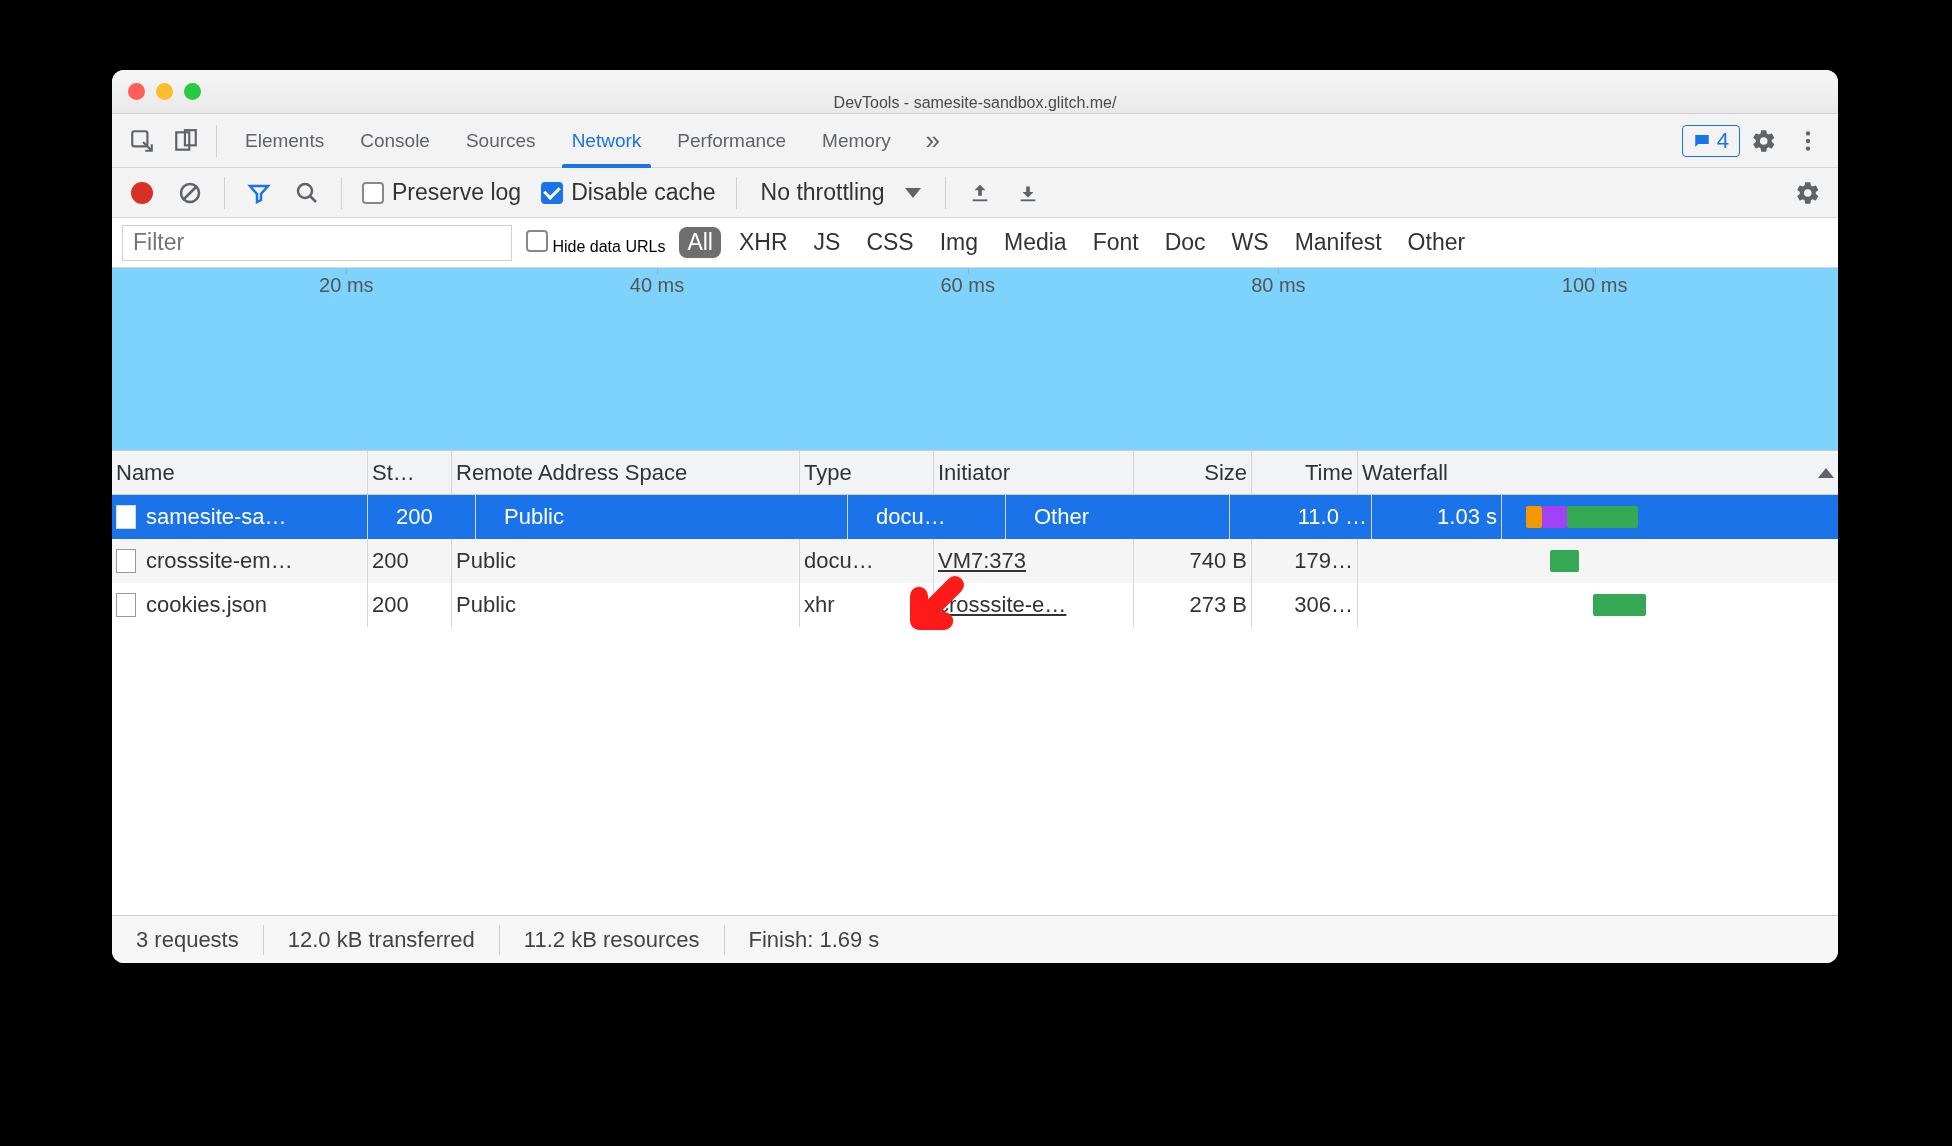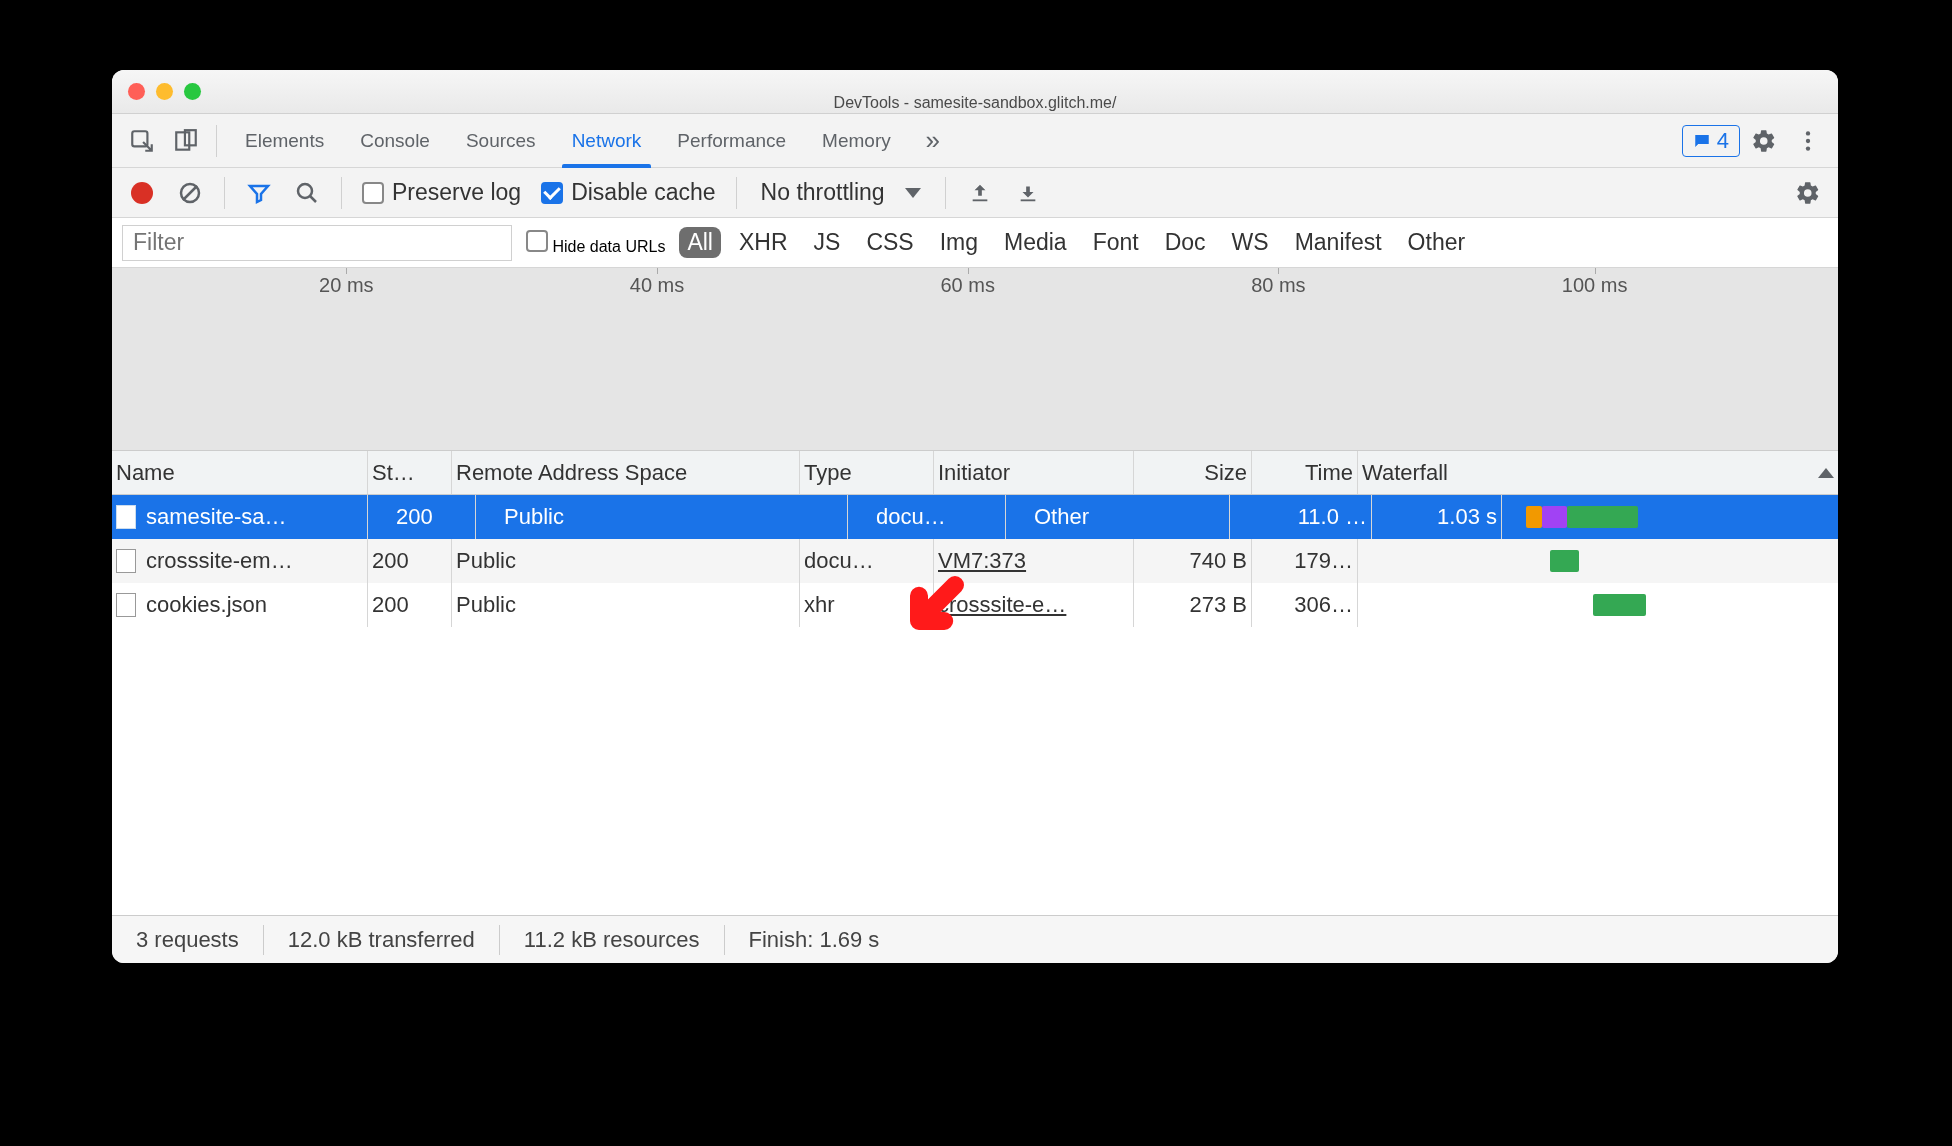--- a/index.html
+++ b/index.html
@@ -52,21 +52,21 @@
     display:flex; align-items:center; padding:6px 10px; gap:14px; flex-wrap:wrap;
   }
   .filter-input{ width:390px; height:36px; border:1px solid #d0d0d0; background:#fff; font-size:23px; color:#0f766e; padding:0 10px;}
   .pill{font-size:23px; color:#333; padding:2px 8px; border-radius:8px;text-align:center;}
   .pill.active{background:#6e6e6e; color:#fff;}
   .filterbar2 {
     height:48px; border-bottom:1px solid #d6d6d6; background:#fff;
     display:flex; align-items:center; padding:0 10px; gap:22px;
   }
   .timeline {
-    height:183px; border-bottom:1px solid #ccc; background:#e5e5e5; position:relative;
+    height:183px; border-bottom:1px solid #ccc; background:#7dd3fc; position:relative;
   }
   .timeline .tick{position:absolute; top:6px; font-size:20px; color:#555;}
   .timeline .tick::before{content:""; position:absolute; left:50%; top:-6px; width:1px; height:6px; background:#aaa;}
   .headers{
     height:44px; background:#f1f3f4; border-bottom:1px solid #ccc; display:flex; font-size:22px; color:#333;
   }
   .headers .col, .row .col{
     border-right:1px solid #d6d6d6; padding:0 4px; display:flex; align-items:center; overflow:hidden; white-space:nowrap; text-overflow:ellipsis;
   }
   .col.name{width:256px;}

